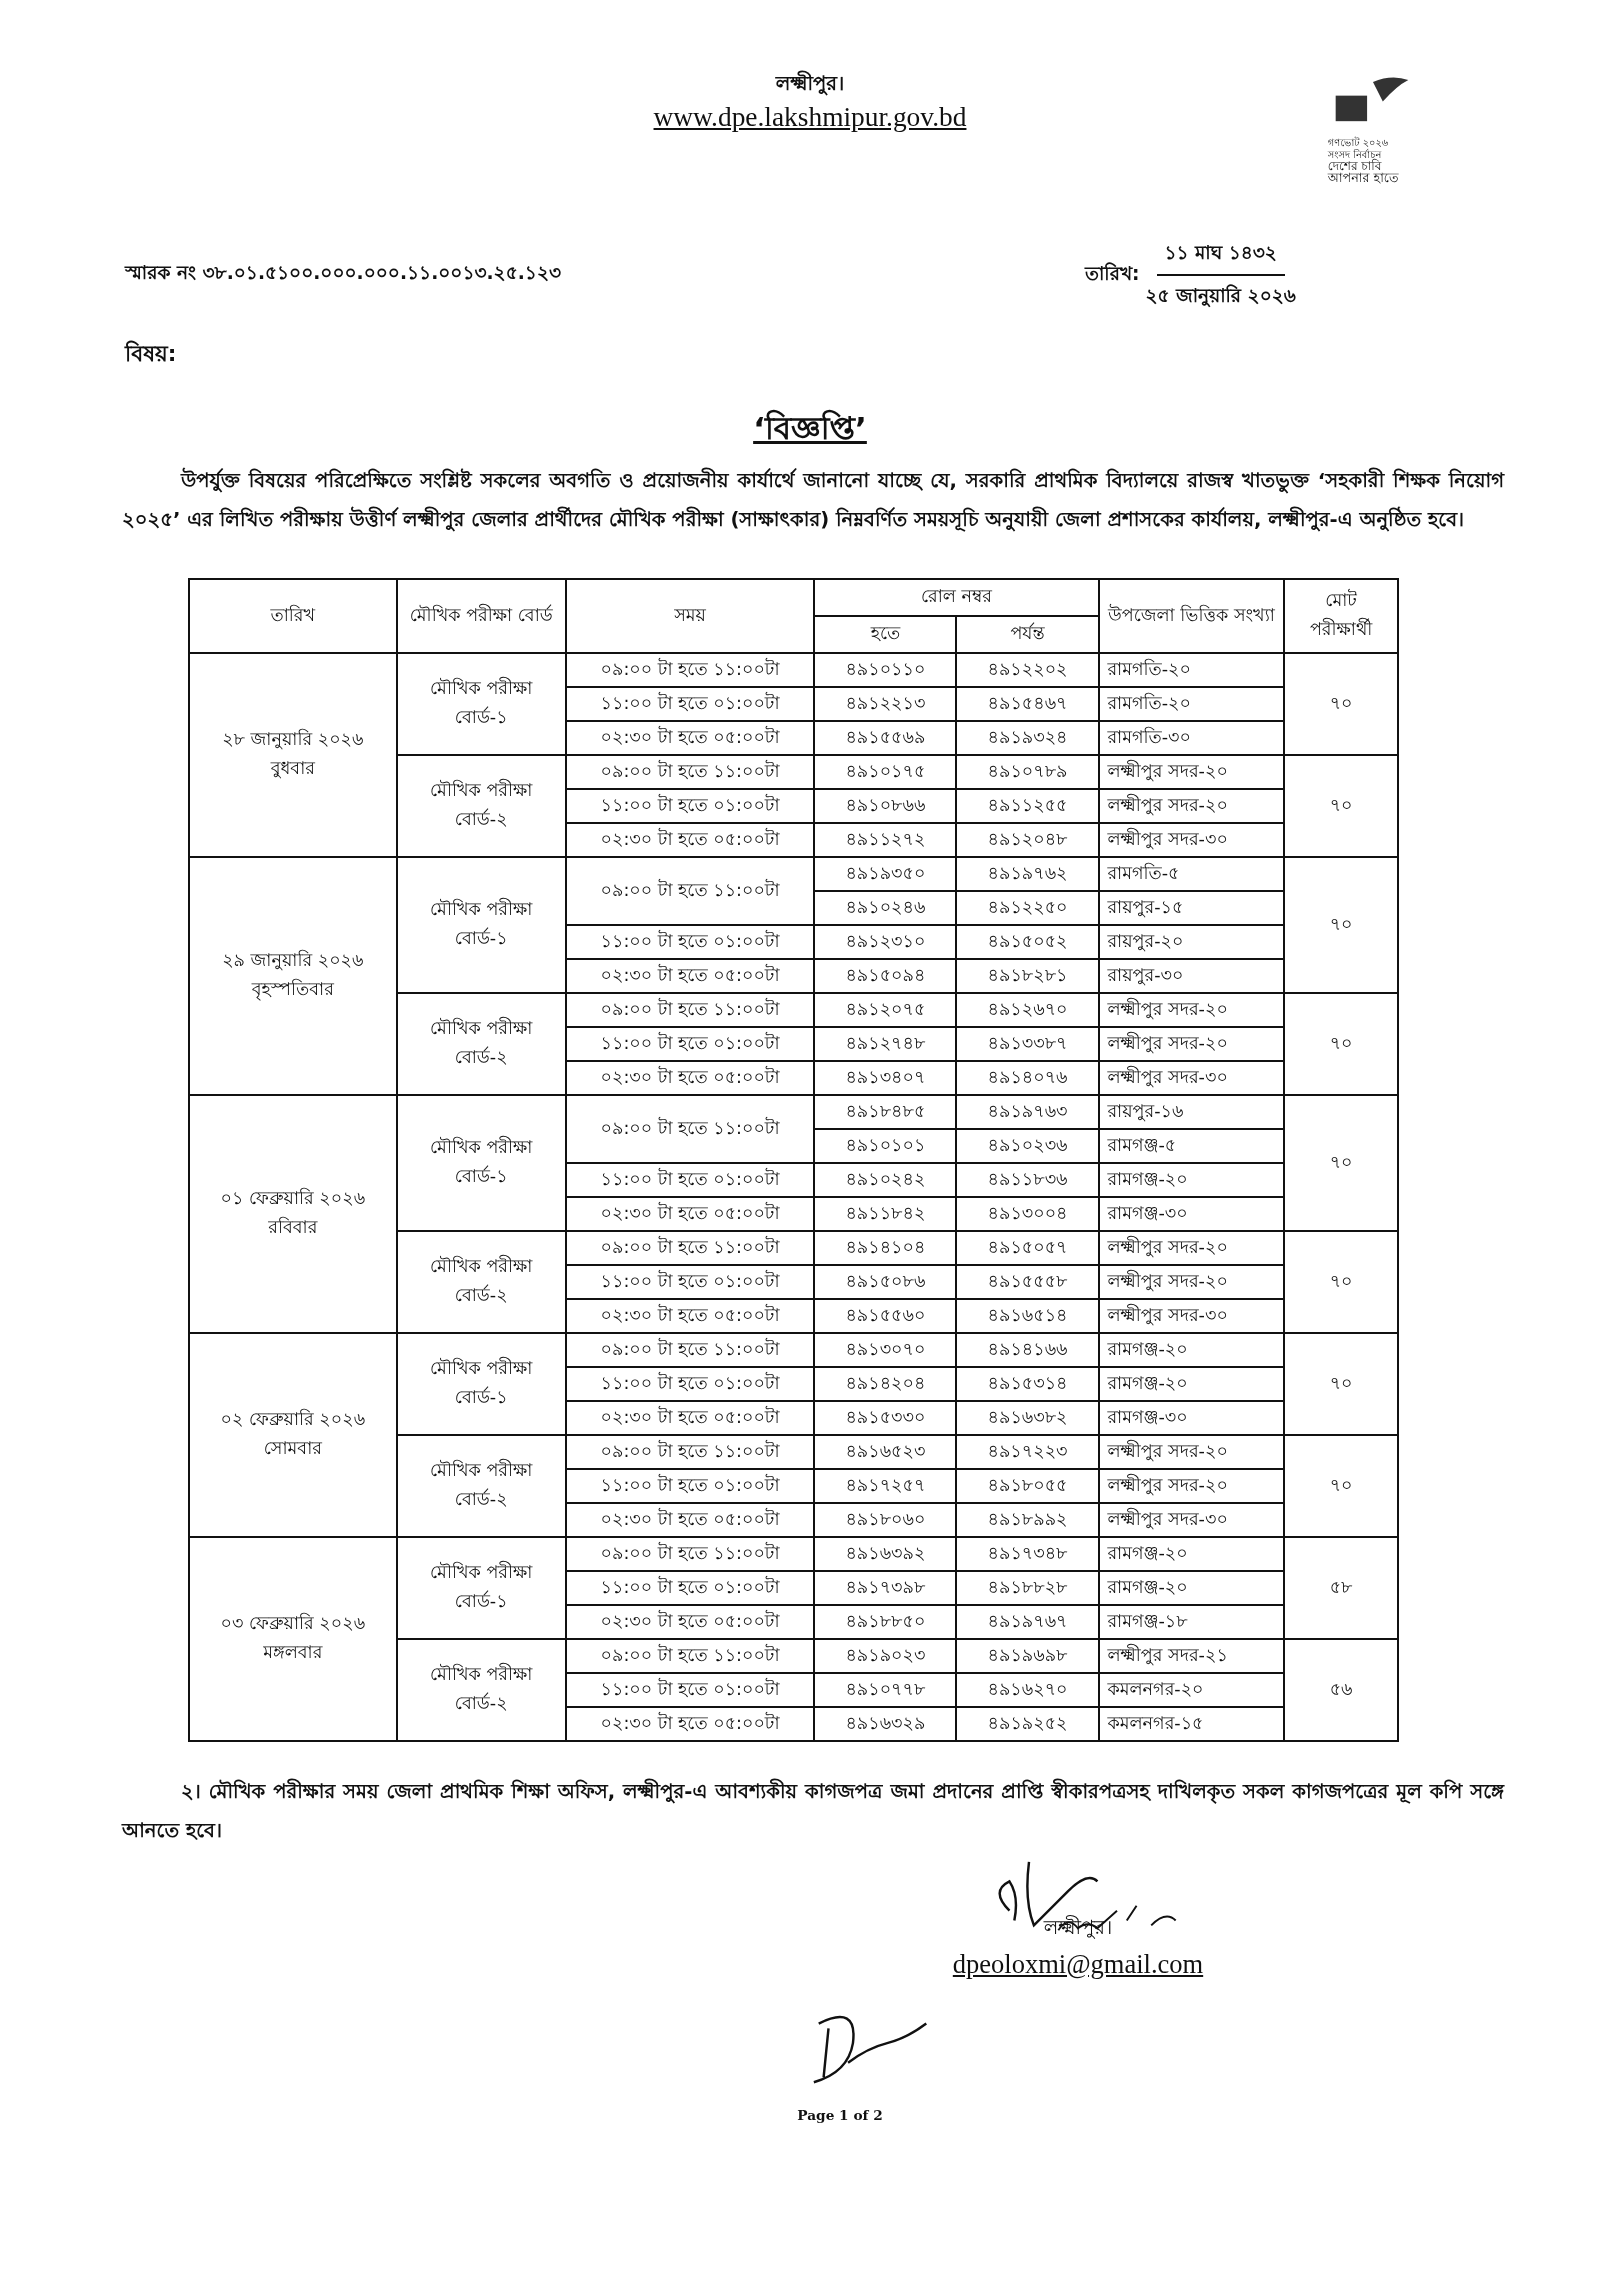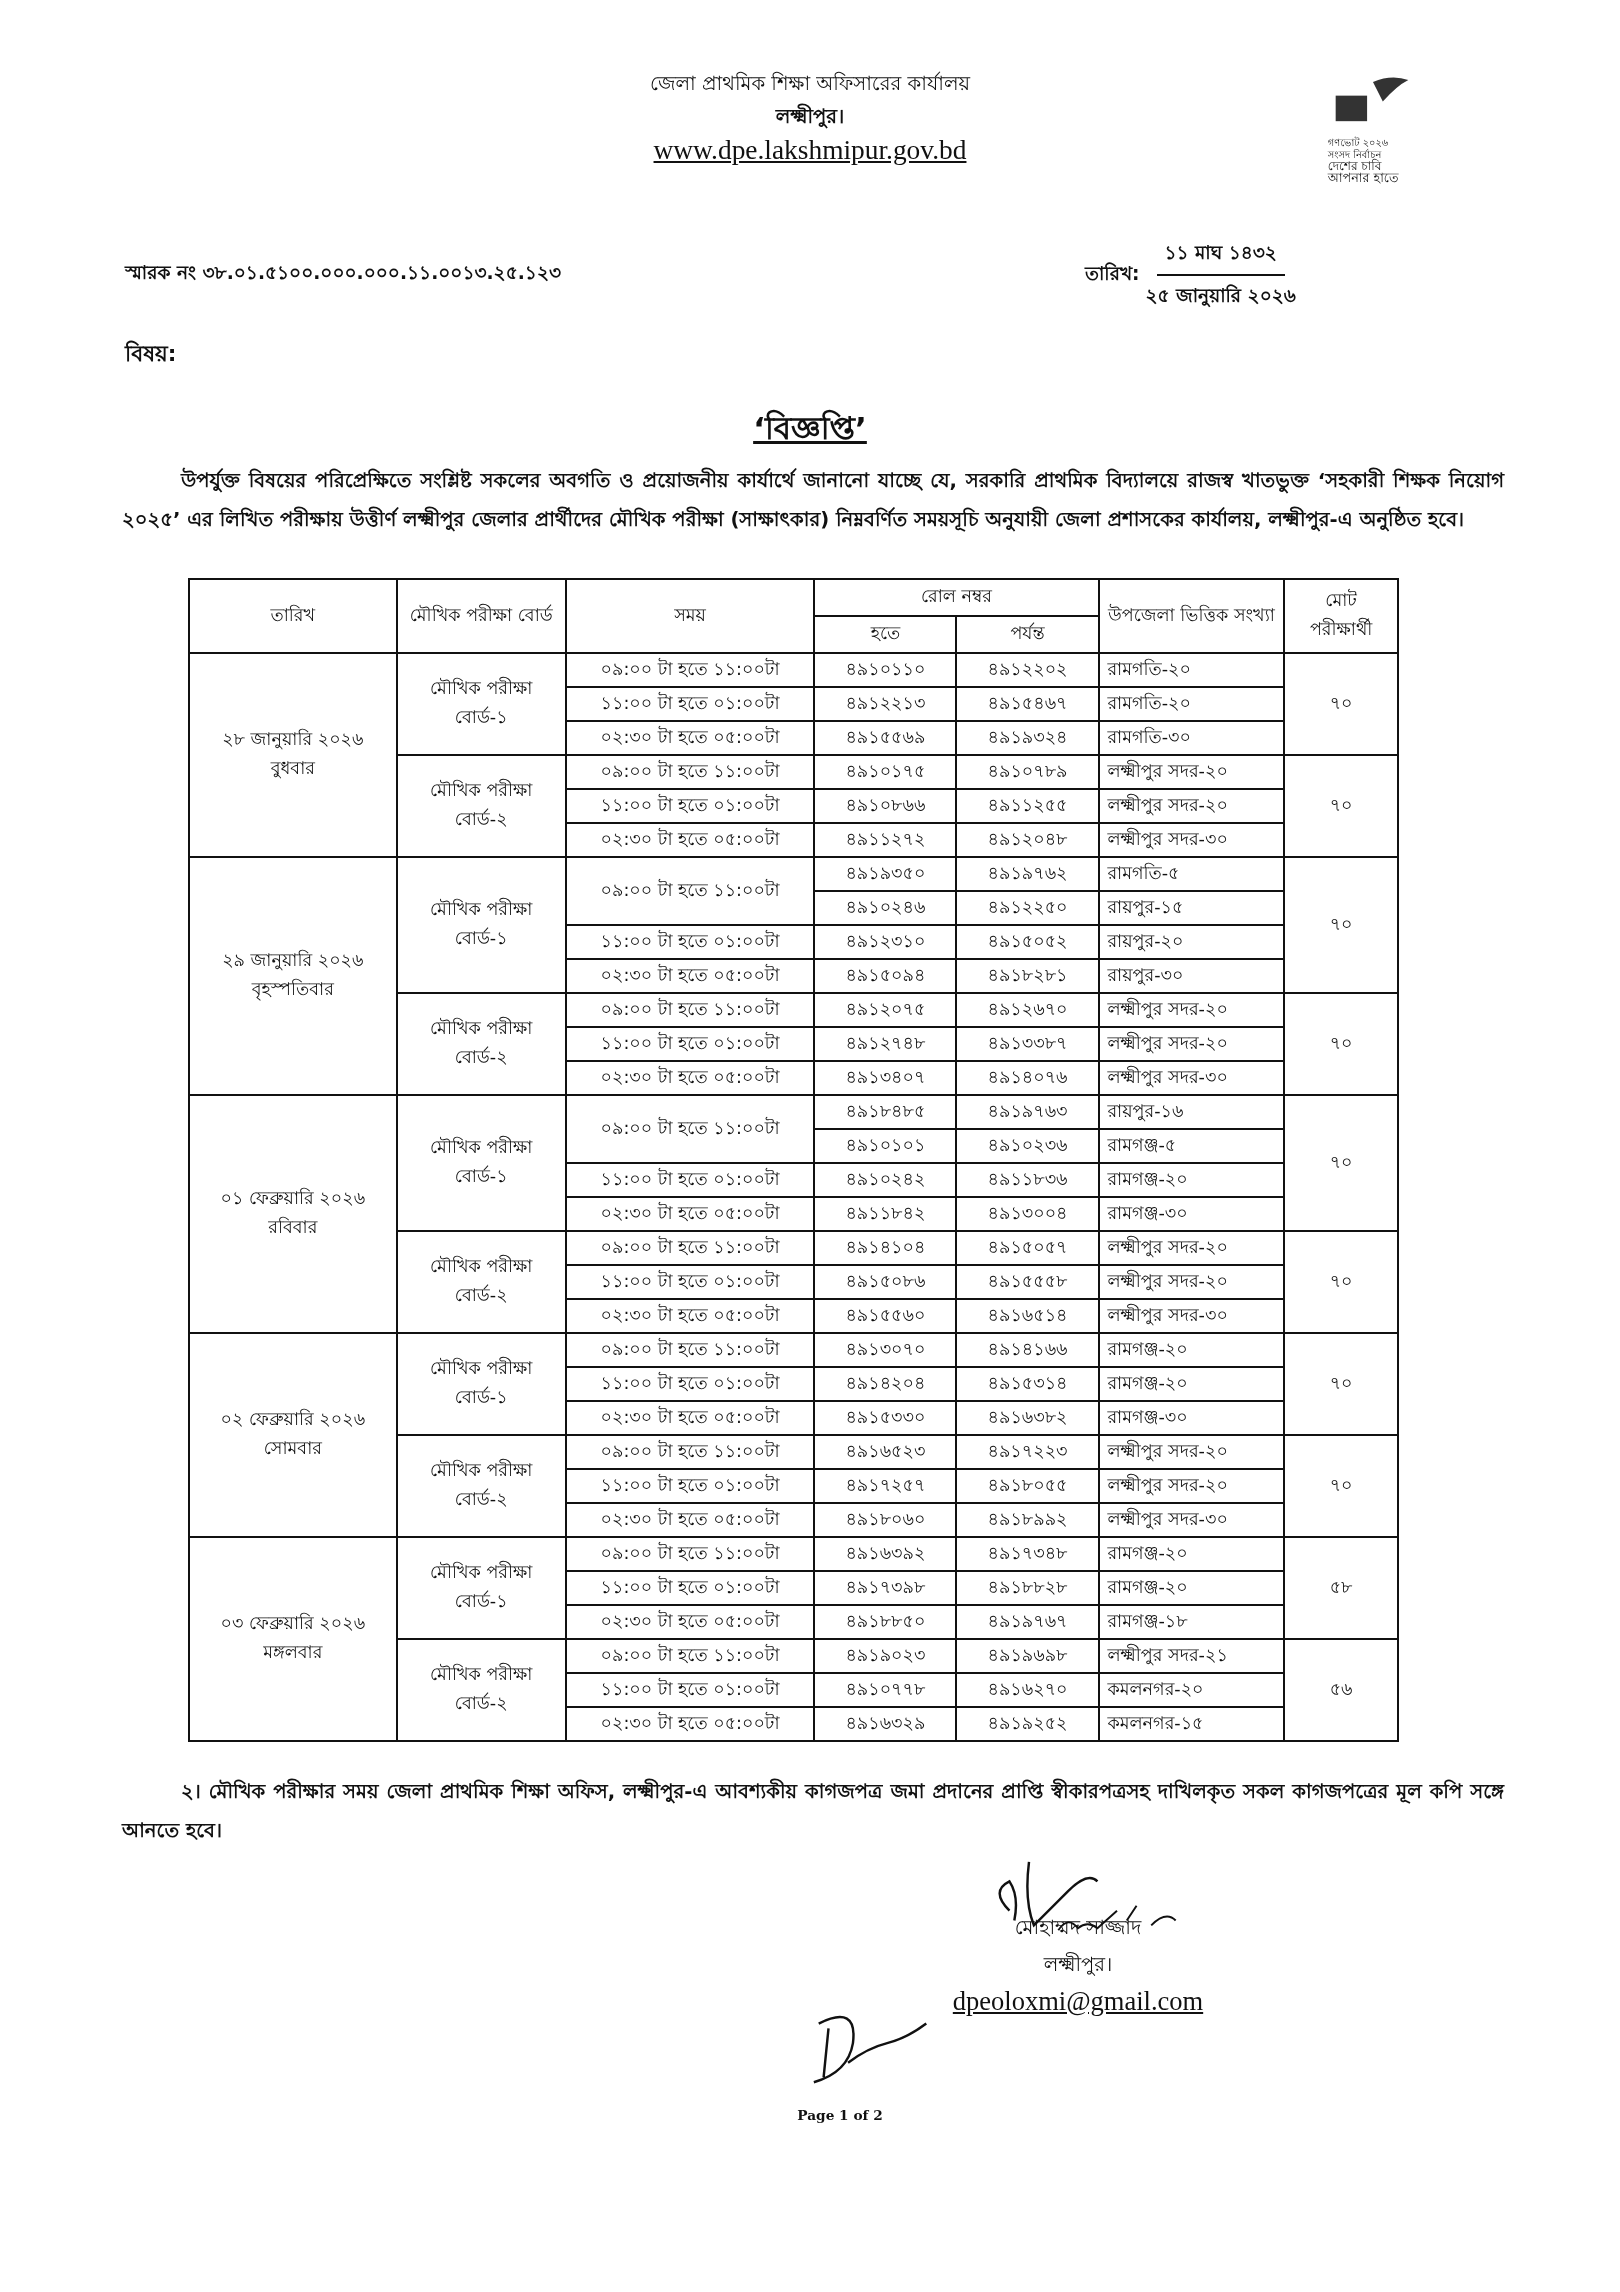--- a/index.html
+++ b/index.html
@@ -31,21 +31,20 @@
   table.sched tr.grp-start td { border-top: 2.9px solid #111; }
   .stamp { position: absolute; left: 1318px; top: 74px; width: 108px; height: 127px; }
   .sig-block { font-size: 19.6px; line-height: 37px; }
   .email { font-family: "Liberation Serif", serif; font-size: 26.5px; text-decoration: underline; }
   .pageno { font-family: "DejaVu Serif", serif; font-size: 13.7px; font-weight: bold; }
 </style>
 </head>
 <body>
 
 <div class="abs center" style="left:0; width:1620px; top:67px;">
-  <div class="hdr-line normal">জেলা প্রাথমিক শিক্ষা অফিসারের কার্যালয়</div>
   <div class="hdr-line">লক্ষ্মীপুর।</div>
   <div class="url">www.dpe.lakshmipur.gov.bd</div>
 </div>
 
 <div class="stamp">
   <svg width="108" height="59" viewBox="0 0 110 60">
     <rect x="18" y="22" width="32" height="26" fill="#333"></rect>
     <path d="M56 8 Q75 0 92 6 Q80 12 66 28 Z" fill="#333"></path>
   </svg>
   <div style="font-size:9.8px; font-weight:normal; line-height:11.8px; text-align:left; padding-left:9.8px;">
@@ -322,21 +321,20 @@
     </tbody>
 </table>
 
 <div class="abs para" style="left:122px; top:1772px; width:1382px; text-indent:59px;">২। মৌখিক পরীক্ষার সময় জেলা প্রাথমিক শিক্ষা অফিস, লক্ষ্মীপুর-এ আবশ্যকীয় কাগজপত্র জমা প্রদানের প্রাপ্তি স্বীকারপত্রসহ দাখিলকৃত সকল কাগজপত্রের মূল কপি সঙ্গে আনতে হবে।</div>
 
 <svg class="abs" style="left:980px; top:1852px;" width="274" height="88" viewBox="0 0 280 90">
   <path d="M30 60 Q10 40 30 30 Q40 45 35 70 M50 10 Q45 50 55 75 Q70 60 90 40 Q110 20 120 30" stroke="#111" stroke-width="2.5" fill="none"></path>
   <path d="M80 80 Q90 65 100 78 Q110 70 120 78 L140 60 M150 70 L160 55 M175 75 Q190 60 200 70" stroke="#111" stroke-width="2" fill="none"></path>
 </svg>
 <div class="abs center sig-block" style="left:833px; top:1909px; width:490px;">
-  <div>মোহাম্মদ সাজ্জাদ</div>
   <div>লক্ষ্মীপুর।</div>
   <div class="email">dpeoloxmi@gmail.com</div>
 </div>
 <svg class="abs" style="left:799px; top:2004px;" width="147" height="88" viewBox="0 0 150 90">
   <path d="M20 20 Q60 0 55 40 Q50 70 15 80 M30 25 L25 75 M50 60 Q70 45 90 40 Q110 35 130 20" stroke="#111" stroke-width="2.5" fill="none"></path>
 </svg>
 
 <div class="abs center pageno" style="left:0; width:1620px; top:2107px;padding-left:30px;">Page 1 of 2</div>
 
 

